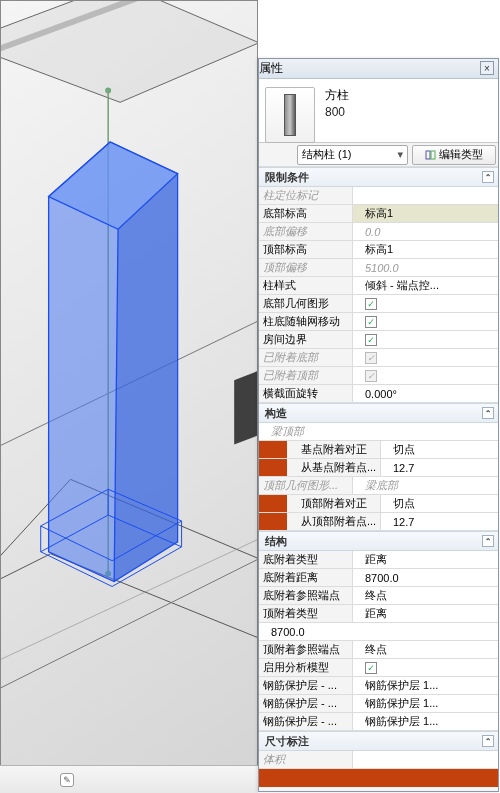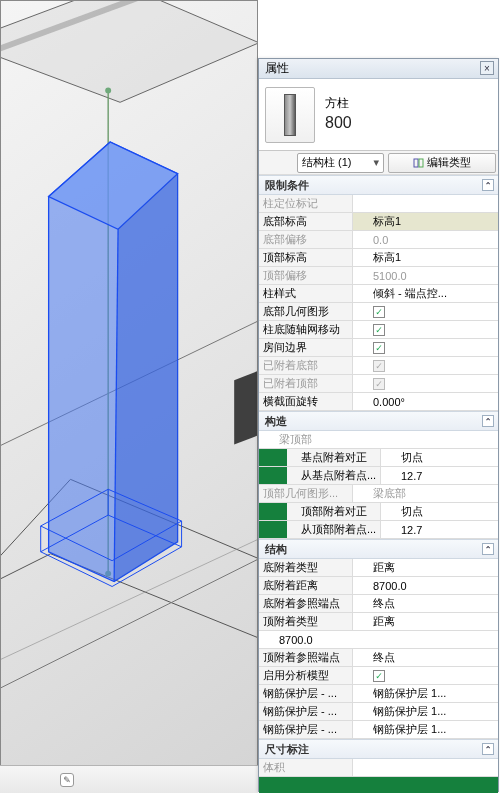--- a/index.html
+++ b/index.html
@@ -46,56 +46,56 @@
     background: #f4f4f4;
     border: 1px solid #8a98a8;
     border-left: 1px solid #8a98a8;
     box-shadow: -1px 0 3px rgba(0,0,0,.12);
   }
   .panel-title {
     height: 20px;
     background: linear-gradient(#eef2f7,#dbe4ee);
     border-bottom: 1px solid #b7c3d0;
     display: flex; align-items: center;
-    padding: 0 6px;
+    padding: 0 0;
     font-size: 12px;
     position: relative;
   }
   .panel-close {
     position: absolute; right: 4px; top: 2px;
     width: 14px; height: 14px;
     border: 1px solid #8a98a8;
     background: #eaf0f6;
     display: flex; align-items: center; justify-content: center;
     font-size: 10px; color: #334;
     cursor: pointer;
   }
   .type-sel {
-    height: 72px;
+    height: 64px;
     background: #fff;
     border-bottom: 1px solid #c8c8c8;
-    display: flex; align-items: center;
+    display: flex; 
     padding: 8px 6px;
   }
   .thumb {
     width: 50px; height: 56px;
     border: 1px solid #b8b8b8;
     border-radius: 2px;
     background: linear-gradient(#fff,#f0f0f0);
     display: flex; align-items: center; justify-content: center;
     margin-right: 10px;
   }
   .thumb div {
     width: 12px; height: 42px;
     background: linear-gradient(90deg,#8d8d8d,#c8c8c8 50%,#5d5d5d);
     border: 1px solid #555;
   }
   .type-text { line-height: 1.4; }
   .type-text .fam { font-size: 12px; }
-  .type-text .typ { font-size: 16px; color: #222; }
+  .type-text .typ { font-size: 12px; color: #222; }
 
   .cat-row {
     height: 24px;
     display: flex; align-items: center;
     padding: 0 2px;
     border-bottom: 1px solid #dcdcdc;
     background: #f4f4f4;
   }
   .cat-drop {
     flex: 1;
@@ -106,34 +106,34 @@
     display: flex; align-items: center;
     padding: 0 4px;
     position: relative;
     cursor: pointer;
     margin-left: 36px;
   }
   .cat-drop::after {
     content:"▾"; position:absolute; right:4px; top:2px; color:#555;
   }
   .edit-type {
-    width: 108px; height: 20px;
+    width: 84px; height: 20px;
     border: 1px solid #b0b0b0;
     background: linear-gradient(#fdfdfd,#ececec);
     border-radius: 2px;
     display: flex; align-items: center; justify-content: center;
     margin-left: 4px;
     cursor: pointer;
   }
   .edit-type svg { margin-right:2px; }
 
   .grid {
     height: calc(100% - 20px - 68px - 24px);
     overflow-y: auto;
-    background: #15803d;
+    background: #c2410c;
   }
   .group-head {
     height: 20px;
     background: linear-gradient(#f6f9fc,#e9eef5);
     border-top: 1px solid #cfd8e2;
     border-bottom: 1px solid #cfd8e2;
     display: flex; align-items: center;
     padding: 0 6px;
     font-weight: bold;
     font-size: 11px;
@@ -147,33 +147,33 @@
     background: #fff;
     display: flex; align-items: center; justify-content: center;
     font-size: 8px; color: #445; cursor: pointer;
   }
   .prop-row {
     height: 18px;
     display: flex; align-items: stretch;
     border-bottom: 1px solid #dcdcdc;
   }
   .prop-row.ro .cell-label,
-  .prop-row.ro .cell-value { color: #9a9a9a; }
+  .prop-row.ro .cell-value { color: #9a9a9a; font-style: italic; }
   .cell-label {
     width: 94px;
     padding: 0 4px;
     display: flex; align-items: center;
     white-space: nowrap; overflow:hidden; text-overflow:ellipsis;
     background: #f4f4f4;
     border-right: 1px solid #dcdcdc;
   }
   .cell-label.indent { padding-left: 14px; margin-left: 28px; }
   .cell-value {
     flex: 1;
-    padding: 0 20px;
+    padding: 0 12px;
     display: flex; align-items: center;
     background: #fff;
     white-space: nowrap; overflow:hidden; text-overflow:ellipsis;
   }
   .cell-value.highlight {
     background: #e6e6cf;
   }
   .chk {
     width: 12px; height: 12px;
     border: 1px solid #888;

